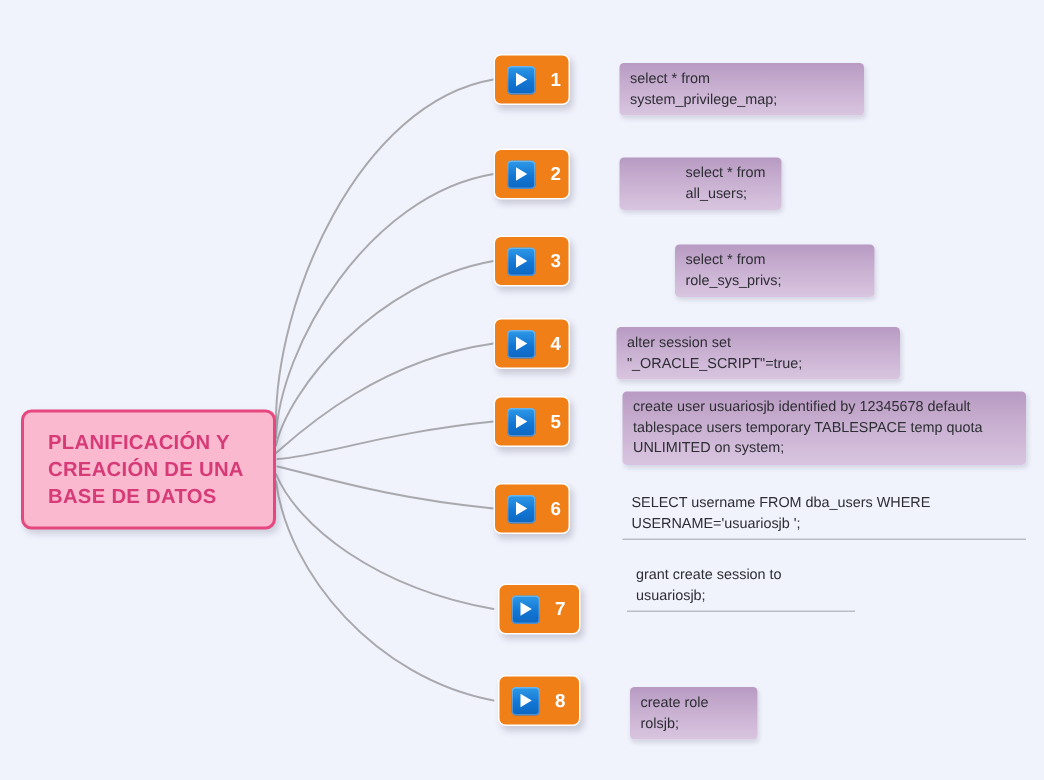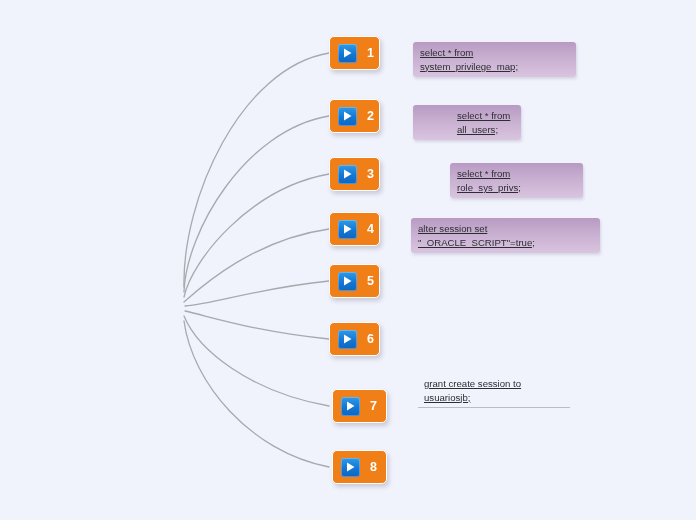--- a/index.html
+++ b/index.html
@@ -90,21 +90,20 @@
     position: absolute;
     box-sizing: border-box;
     z-index: 4;
   }
   .leaf .leaf-text {
     display: block;
     font-size: 9.6px;
     color: #2d2d33;
     line-height: 1.42;
     white-space: pre-line;
-    text-decoration: underline;
   }
   .leaf.pill {
     padding: 4px 7px 4px 7px;
     border-radius: 3px;
     background: linear-gradient(180deg, #b89ac2 0%, #c7aed0 42%, #d9c5e0 100%);
     box-shadow: 1px 2px 3px rgba(120,120,140,0.22);
   }
   .leaf.plain {
     padding: 2px 4px 3px 6px;
     border-bottom: 1px solid #b9bcc9;
@@ -122,20 +121,25 @@
       <path d="M184 292 C 186 232, 245 130, 329 116"></path>
       <path d="M184 297 C 192 260, 250 188, 329 174"></path>
       <path d="M184 302 C 200 288, 252 240, 329 229"></path>
       <path d="M185 306 C 215 304, 258 288, 329 281"></path>
       <path d="M185 311 C 215 318, 258 332, 329 339"></path>
       <path d="M184 316 C 198 350, 250 392, 329 406"></path>
       <path d="M184 321 C 192 382, 250 452, 329 467"></path>
     </g>
   </svg>
 
+  <div class="root-node">
+    <div class="root-label">PLANIFICACIÓN Y
+CREACIÓN DE UNA
+BASE DE DATOS</div>
+  </div>
 
   <div class="branch" style="left:329px; top:36px; width:51px;">
     <span class="play-icon">
       <svg width="9" height="10" viewBox="0 0 9 10">
           <polygon points="1,0.5 8.5,5 1,9.5" fill="#ffffff"></polygon>
         </svg>
     </span>
     <span class="branch-num">1</span>
   </div>
   <div class="leaf pill" style="left:413px; top:42px; width:163px;">
@@ -179,28 +183,37 @@
   </div>
 
   <div class="branch" style="left:329px; top:264px; width:51px;">
     <span class="play-icon">
       <svg width="9" height="10" viewBox="0 0 9 10">
           <polygon points="1,0.5 8.5,5 1,9.5" fill="#ffffff"></polygon>
         </svg>
     </span>
     <span class="branch-num">5</span>
   </div>
+  <div class="leaf pill" style="left:415px; top:261px; width:269px;">
+    <span class="leaf-text">create user usuariosjb identified by 12345678 default
+tablespace users temporary TABLESPACE temp quota
+UNLIMITED on system;</span>
+  </div>
 
   <div class="branch" style="left:329px; top:322px; width:51px;">
     <span class="play-icon">
       <svg width="9" height="10" viewBox="0 0 9 10">
           <polygon points="1,0.5 8.5,5 1,9.5" fill="#ffffff"></polygon>
         </svg>
     </span>
     <span class="branch-num">6</span>
+  </div>
+  <div class="leaf plain" style="left:415px; top:327px; width:269px;">
+    <span class="leaf-text">SELECT username FROM dba_users WHERE
+USERNAME='usuariosjb ';</span>
   </div>
 
   <div class="branch" style="left:332px; top:389px; width:55px;">
     <span class="play-icon">
       <svg width="9" height="10" viewBox="0 0 9 10">
           <polygon points="1,0.5 8.5,5 1,9.5" fill="#ffffff"></polygon>
         </svg>
     </span>
     <span class="branch-num">7</span>
   </div>
@@ -209,14 +222,17 @@
   </div>
 
   <div class="branch" style="left:332px; top:450px; width:55px;">
     <span class="play-icon">
       <svg width="9" height="10" viewBox="0 0 9 10">
           <polygon points="1,0.5 8.5,5 1,9.5" fill="#ffffff"></polygon>
         </svg>
     </span>
     <span class="branch-num">8</span>
   </div>
+  <div class="leaf pill" style="left:420px; top:458px; width:85px;">
+    <span class="leaf-text">create role rolsjb;</span>
+  </div>
 
 </div>
 
 </body></html>

